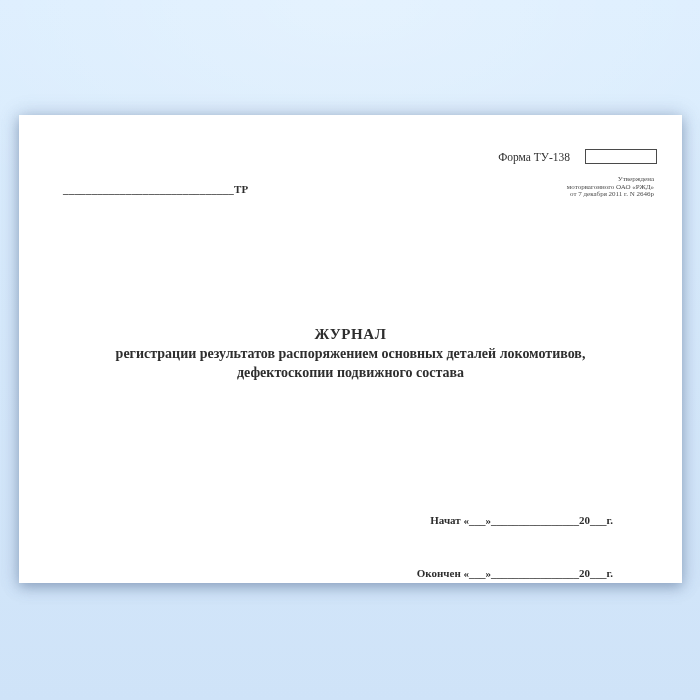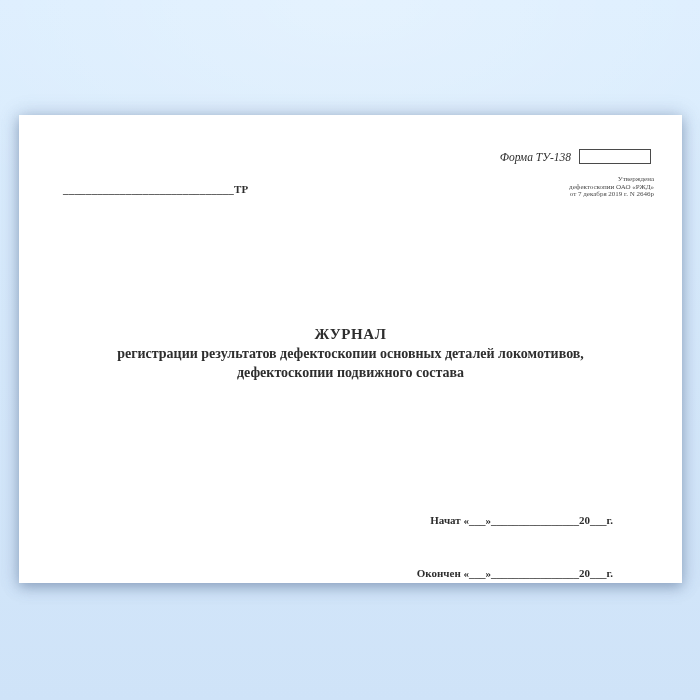--- a/index.html
+++ b/index.html
@@ -26,22 +26,22 @@
     background:var(--paper-color);
     box-shadow:0 4px 12px rgba(95,120,155,.50), 0 0 18px rgba(95,120,155,.30);
   }
   .hdr-left{
     position:absolute; left:44px; top:33px;
     font-weight:bold; font-size:11px; line-height:16px;
     letter-spacing:.2px; white-space:pre;
   }
   .hdr-left .l2{margin-top:1px;}
   .form-row{
-    position:absolute; right:31px; top:34px;
-    display:flex; align-items:center; gap:8px;font-style:italic;
+    position:absolute; right:25px; top:34px;
+    display:flex; align-items:center; gap:15px;
   }
   .form-label{font-size:11.5px;}
   .form-box{
     width:72px; height:15px;
     border:1px solid #4a4a4a;
     background:var(--paper-color);
   }
   .approval{
     position:absolute; right:28px; top:61px;
     font-size:7px; line-height:7.5px;
@@ -69,27 +69,27 @@
     <div class="l2">______________________________ТР</div>
   </div>
 
   <div class="form-row">
     <span class="form-label">Форма ТУ-138</span>
     <span class="form-box"></span>
   </div>
 
   <div class="approval">
     <div>Утверждена</div>
-    <div>дефектоскопии ОАО «РЖД»</div>
-    <div>от 7 декабря 2019 г. N 2646р</div>
+    <div>моторвагонного ОАО «РЖД»</div>
+    <div>от 7 декабря 2011 г. N 2646р</div>
   </div>
 
   <div class="title-block">
     <div class="title-heading">ЖУРНАЛ</div>
-    <div class="title-sub">регистрации результатов дефектоскопии основных деталей локомотивов,</div>
+    <div class="title-sub">регистрации результатов распоряжением основных деталей локомотивов,</div>
     <div class="title-sub">дефектоскопии подвижного состава</div>
   </div>
 
   <div class="footer-block">
     <div>Начат «___»________________20___г.</div>
     <div class="l2">Окончен «___»________________20___г.</div>
   </div>
 
 </div>
 

